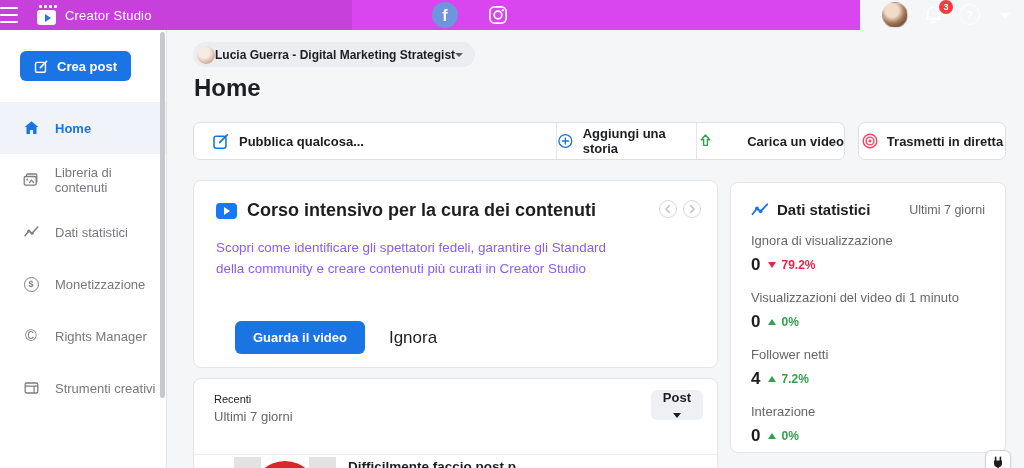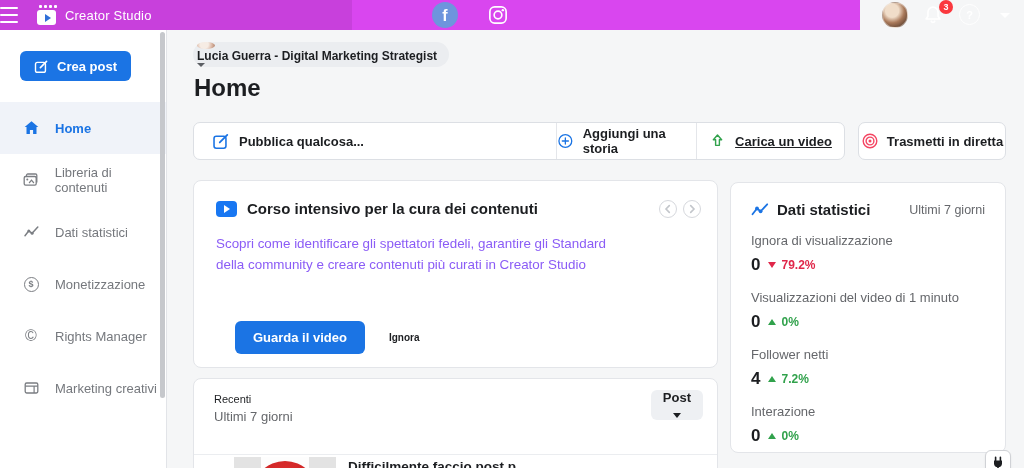--- a/index.html
+++ b/index.html
@@ -38,50 +38,50 @@
   .nav{position:absolute;left:0;top:72px;width:100%;}
   .nav-item{height:52px;display:flex;align-items:center;gap:15px;padding-left:22px;font-size:13px;color:#75787d;cursor:pointer;}
   .nav-item .nico{width:18px;display:flex;justify-content:center;align-items:center;}
   .nav-item.active{background:#f0f3f9;color:#1b74e4;font-weight:700;}
   .glyph-circ{width:15px;height:15px;border:1.4px solid #7b7e83;border-radius:50%;display:flex;align-items:center;justify-content:center;
     font-size:9px;font-weight:700;color:#7b7e83;}
   .glyph-c{font-size:16px;color:#7b7e83;line-height:1;}
 
   
   .main{position:absolute;left:167px;top:30px;width:857px;height:438px;}
-  .page-pill{position:absolute;left:26px;top:12px;height:25px;display:flex;align-items:flex-start;background:#ebedf0;
-    border-radius:14px;padding:0 12px 0 4px;cursor:pointer;flex-direction:column;}
+  .page-pill{position:absolute;left:26px;top:12px;height:25px;display:flex;align-items:center;background:#ebedf0;
+    border-radius:14px;padding:0 12px 0 4px;cursor:pointer;}
   .pill-avatar{width:18px;height:18px;border-radius:50%;background:radial-gradient(circle at 40% 35%, #f6ece4 0 35%, #dcb9a7 65%, #b98d77 90%);}
   .pill-name{font-size:12px;font-weight:700;color:#1c1e21;}
   .pill-caret{width:0;height:0;border-left:4px solid transparent;border-right:4px solid transparent;border-top:4.5px solid #5c5f64;}
   .page-title{position:absolute;left:27px;top:44px;font-size:24px;font-weight:700;color:#1c1e21;}
 
   
   .action-row{position:absolute;left:26px;top:92px;display:flex;}
   .bar-main{display:flex;height:38px;background:#fff;border:1px solid #dcdfe4;border-radius:7px;overflow:hidden;}
   .seg{display:flex;align-items:center;gap:9px;font-size:13px;font-weight:700;color:#1c1e21;cursor:pointer;}
   .seg + .seg{border-left:1px solid #e4e6ea;}
   .seg-publish{width:362px;padding-left:18px;}
   .seg-story{width:140px;justify-content:center;}
-  .seg-video{width:148px;justify-content:center;text-decoration:underline;}
+  .seg-video{width:148px;justify-content:space-between;}
   .live-card{margin-left:13px;width:148px;height:38px;background:#fff;border:1px solid #dcdfe4;border-radius:7px;
     display:flex;align-items:center;justify-content:center;gap:8px;font-size:13px;font-weight:700;color:#1c1e21;cursor:pointer;}
 
   
   .promo-card{position:absolute;left:26px;top:150px;width:525px;height:188px;background:#fff;border:1px solid #e3e5e9;border-radius:8px;padding:19px 22px;}
   .promo-head{display:flex;align-items:center;gap:10px;}
   .play-ico{width:21px;height:16px;background:#1877f2;border-radius:4px;display:flex;align-items:center;justify-content:center;}
   .play-ico i{width:0;height:0;border-left:6px solid #fff;border-top:4px solid transparent;border-bottom:4px solid transparent;margin-left:1px;}
-  .promo-title{font-size:15px;font-weight:700;color:#1c1e21;}
+  .promo-title{font-size:18px;font-weight:700;color:#1c1e21;}
   .carousel{position:absolute;right:16px;top:19px;display:flex;gap:6px;}
   .chev{width:18px;height:18px;border-radius:50%;border:1.4px solid #d6d8dd;display:flex;align-items:center;justify-content:center;cursor:pointer;background:#fff;}
   .promo-desc{margin-top:17px;max-width:408px;font-size:13.4px;line-height:1.55;color:#8b5cf6;}
   .promo-actions{position:absolute;left:22px;bottom:13px;display:flex;align-items:center;gap:24px;}
   .watch-btn{background:#1b74e4;color:#fff;font-size:13px;font-weight:700;padding:9px 18px;border-radius:6px;border:none;cursor:pointer;margin-left:19px;}
-  .ignore-btn{font-size:10px;font-weight:700;color:#1c1e21;cursor:pointer;background:none;border:none;}
+  .ignore-btn{font-size:17px;font-weight:400;color:#1c1e21;cursor:pointer;background:none;border:none;}
 
   
   .recent-card{position:absolute;left:26px;top:348px;width:525px;height:150px;background:#fff;border:1px solid #e3e5e9;border-radius:8px;padding:14px 20px;}
   .recent-title{font-size:11px;font-weight:400;}
   .recent-sub{font-size:13px;color:#65676b;margin-top:4px;}
   .post-filter{position:absolute;right:14px;top:11px;height:30px;background:#eef0f3;border-radius:6px;display:flex;align-items:center;gap:8px;
     padding:0 12px;font-size:13px;font-weight:700;cursor:pointer;flex-direction:column;}
   .filter-caret{width:0;height:0;border-left:4px solid transparent;border-right:4px solid transparent;border-top:5px solid #1c1e21;}
   .recent-divider{position:absolute;left:0;right:0;top:75px;height:1px;background:#ebedf0;}
   .post-row{position:absolute;left:0;right:0;top:76px;bottom:0;cursor:pointer;}
@@ -212,21 +212,21 @@
         </span>
         <span>Rights Manager</span>
       </div>
       <div class="nav-item">
         <span class="nico">
           <svg width="17" height="16" viewBox="0 0 16 16">
             <rect x="1.7" y="3" width="12.6" height="10" rx="1.4" fill="none" stroke="#7b7e83" stroke-width="1.3"></rect>
             <path d="M1.7 6.2 H14.3 M10.6 6.2 V13" fill="none" stroke="#7b7e83" stroke-width="1.2"></path>
           </svg>
         </span>
-        <span>Marketing creativi</span>
+        <span>Strumenti creativi</span>
       </div>
     </div>
     <div class="sb-thumb"></div>
   </div>
 
   <div class="main">
 
     <div class="page-pill">
       <span class="pill-avatar"></span>
       <span class="pill-name">Lucia Guerra - Digital Marketing Strategist</span>

